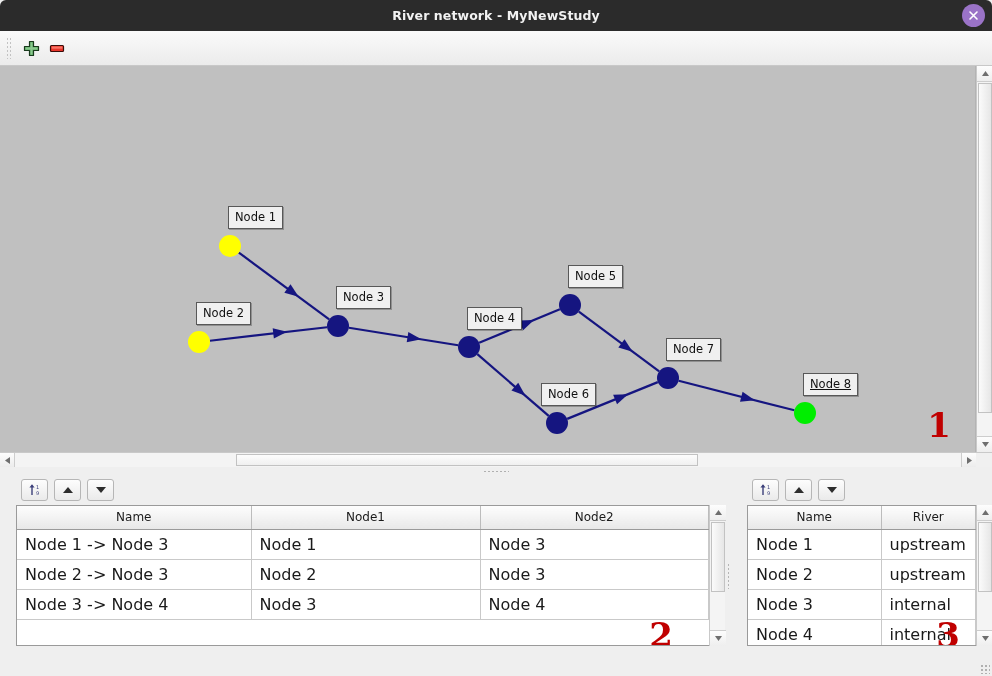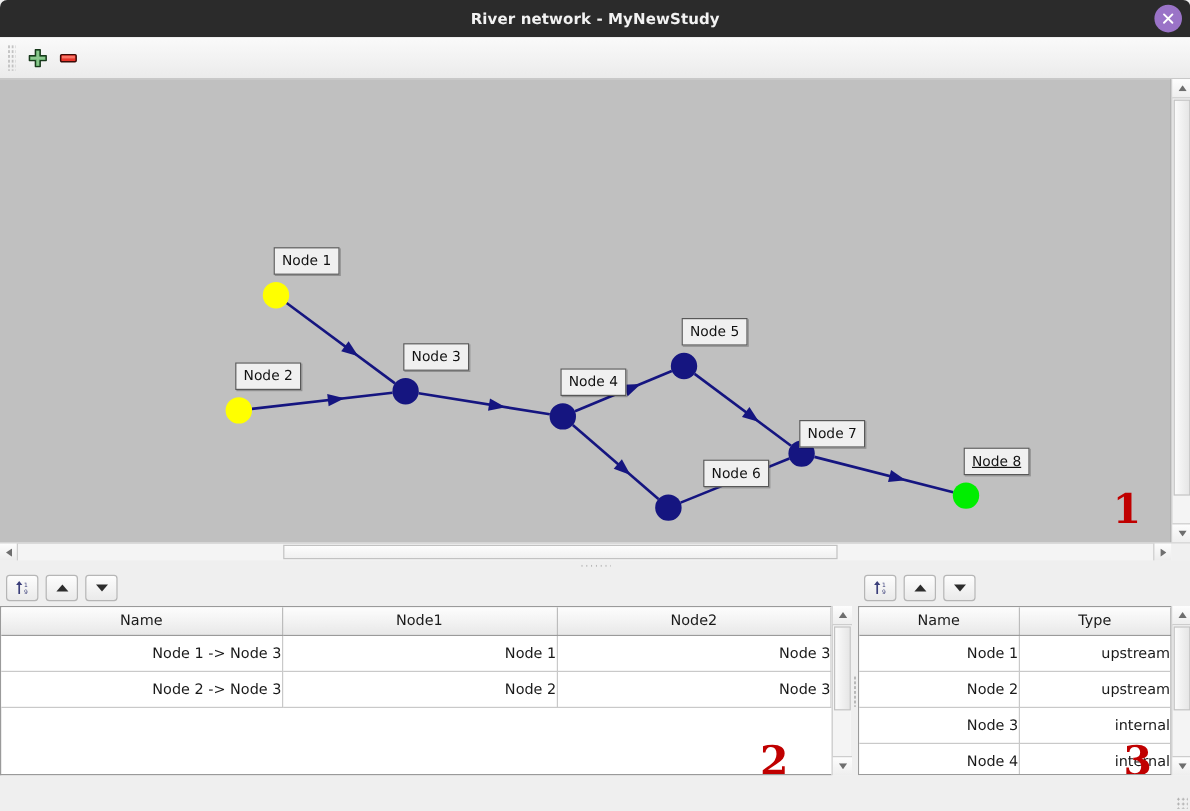--- a/index.html
+++ b/index.html
@@ -171,21 +171,21 @@
     background-size: 4px 3px;
   }
 
   
   #bottom {
     flex: 1;
     display: flex;
     min-height: 0;
     background: #efefef;
   }
-  .pane { display: flex; flex-direction: column; min-width: 0; }
+  .pane { display: flex; flex-direction: column; min-width: 0; margin-left: 16px; }
   .pane-toolbar {
     height: 30px; flex: none;
     display: flex; align-items: center;
     padding-left: 5px; gap: 6px;
     background: #efefef;
   }
   .tbtn {
     width: 27px; height: 22px;
     border: 1px solid #b6b6b6;
     border-radius: 3px;
@@ -207,27 +207,26 @@
     font-weight: normal;
     font-size: 12px;
     color: #1a1a1a;
     text-align: center;
     padding: 0;
   }
   table.grid td {
     height: 30px;
     border-right: 1px solid #c9c9c9;
     border-bottom: 1px solid #c9c9c9;
-    font-size: 12px;
+    font-size: 16px;
     color: #1a1a1a;
     padding: 0 0 0 8px;
     background: #fff;
     white-space: nowrap;
     overflow: hidden;
-    text-align: right;
   }
   .pane-footer { height: 30px; flex: none; background: #efefef; }
   #vsplitter {
     width: 6px; flex: none;
     background: #efefef;
     display: flex; align-items: center; justify-content: center;
     cursor: col-resize;
   }
   #vsplitter .dots {
     width: 3px; height: 26px;
@@ -309,22 +308,22 @@
                 <circle cx="668" cy="312" r="11" fill="#151580"></circle>
                 <circle cx="805" cy="347" r="11" fill="#00ee00"></circle>
               </g>
           </svg>
           <div id="labels-layer">
               <div class="node-label" style="left: 228px; top: 140px;">Node 1</div>
               <div class="node-label" style="left: 196px; top: 236px;">Node 2</div>
               <div class="node-label" style="left: 336px; top: 220px;">Node 3</div>
               <div class="node-label" style="left: 467px; top: 241px;">Node 4</div>
               <div class="node-label" style="left: 568px; top: 199px;">Node 5</div>
-              <div class="node-label" style="left: 586px; top: 317px;">Node 6</div>
-              <div class="node-label" style="left: 666px; top: 284px;">Node 7</div>
+              <div class="node-label" style="left: 541px; top: 317px;">Node 6</div>
+              <div class="node-label" style="left: 666px; top: 272px;">Node 7</div>
               <div class="node-label" style="left: 803px; top: 307px; text-decoration: underline;">Node 8</div>
             </div>
           <div class="annot" style="right:24px; bottom:10px;">
             <span>1</span>
           </div>
         </div>
 
         <div class="vsb" style="height:386px;">
           <div class="arrow-box">
             <svg width="7" height="5" viewBox="0 0 7 5">
@@ -403,20 +402,25 @@
                 <tr>
                   <td>Node 1 -&gt; Node 3</td>
                   <td>Node 1</td>
                   <td>Node 3</td>
                 </tr>
                 <tr>
                   <td>Node 2 -&gt; Node 3</td>
                   <td>Node 2</td>
                   <td>Node 3</td>
                 </tr>
+                <tr>
+                  <td>Node 3 -&gt; Node 4</td>
+                  <td>Node 3</td>
+                  <td>Node 4</td>
+                </tr>
               </tbody>
           </table>
           <div class="annot" style="right:36px; top:112px;">
             <span>2</span>
           </div>
         </div>
         <div class="vsb">
           <div class="arrow-box">
             <svg width="7" height="5" viewBox="0 0 7 5">
                 <path d="M3.5 0 L7 5 L0 5 Z" fill="#6e6e6e"></path>
@@ -461,21 +465,21 @@
       <div class="table-area">
         <div class="tbl-scroll" style="position:relative;">
           <table class="grid">
             <colgroup>
                 <col style="width:133px">
                 <col>
               </colgroup>
             <thead>
                 <tr id="nodes-head">
                   <th>Name</th>
-                  <th>Type</th>
+                  <th>River</th>
                 </tr>
               </thead>
             <tbody id="nodes-body">
                 <tr>
                   <td>Node 1</td>
                   <td>upstream</td>
                 </tr>
                 <tr>
                   <td>Node 2</td>
                   <td>upstream</td>

